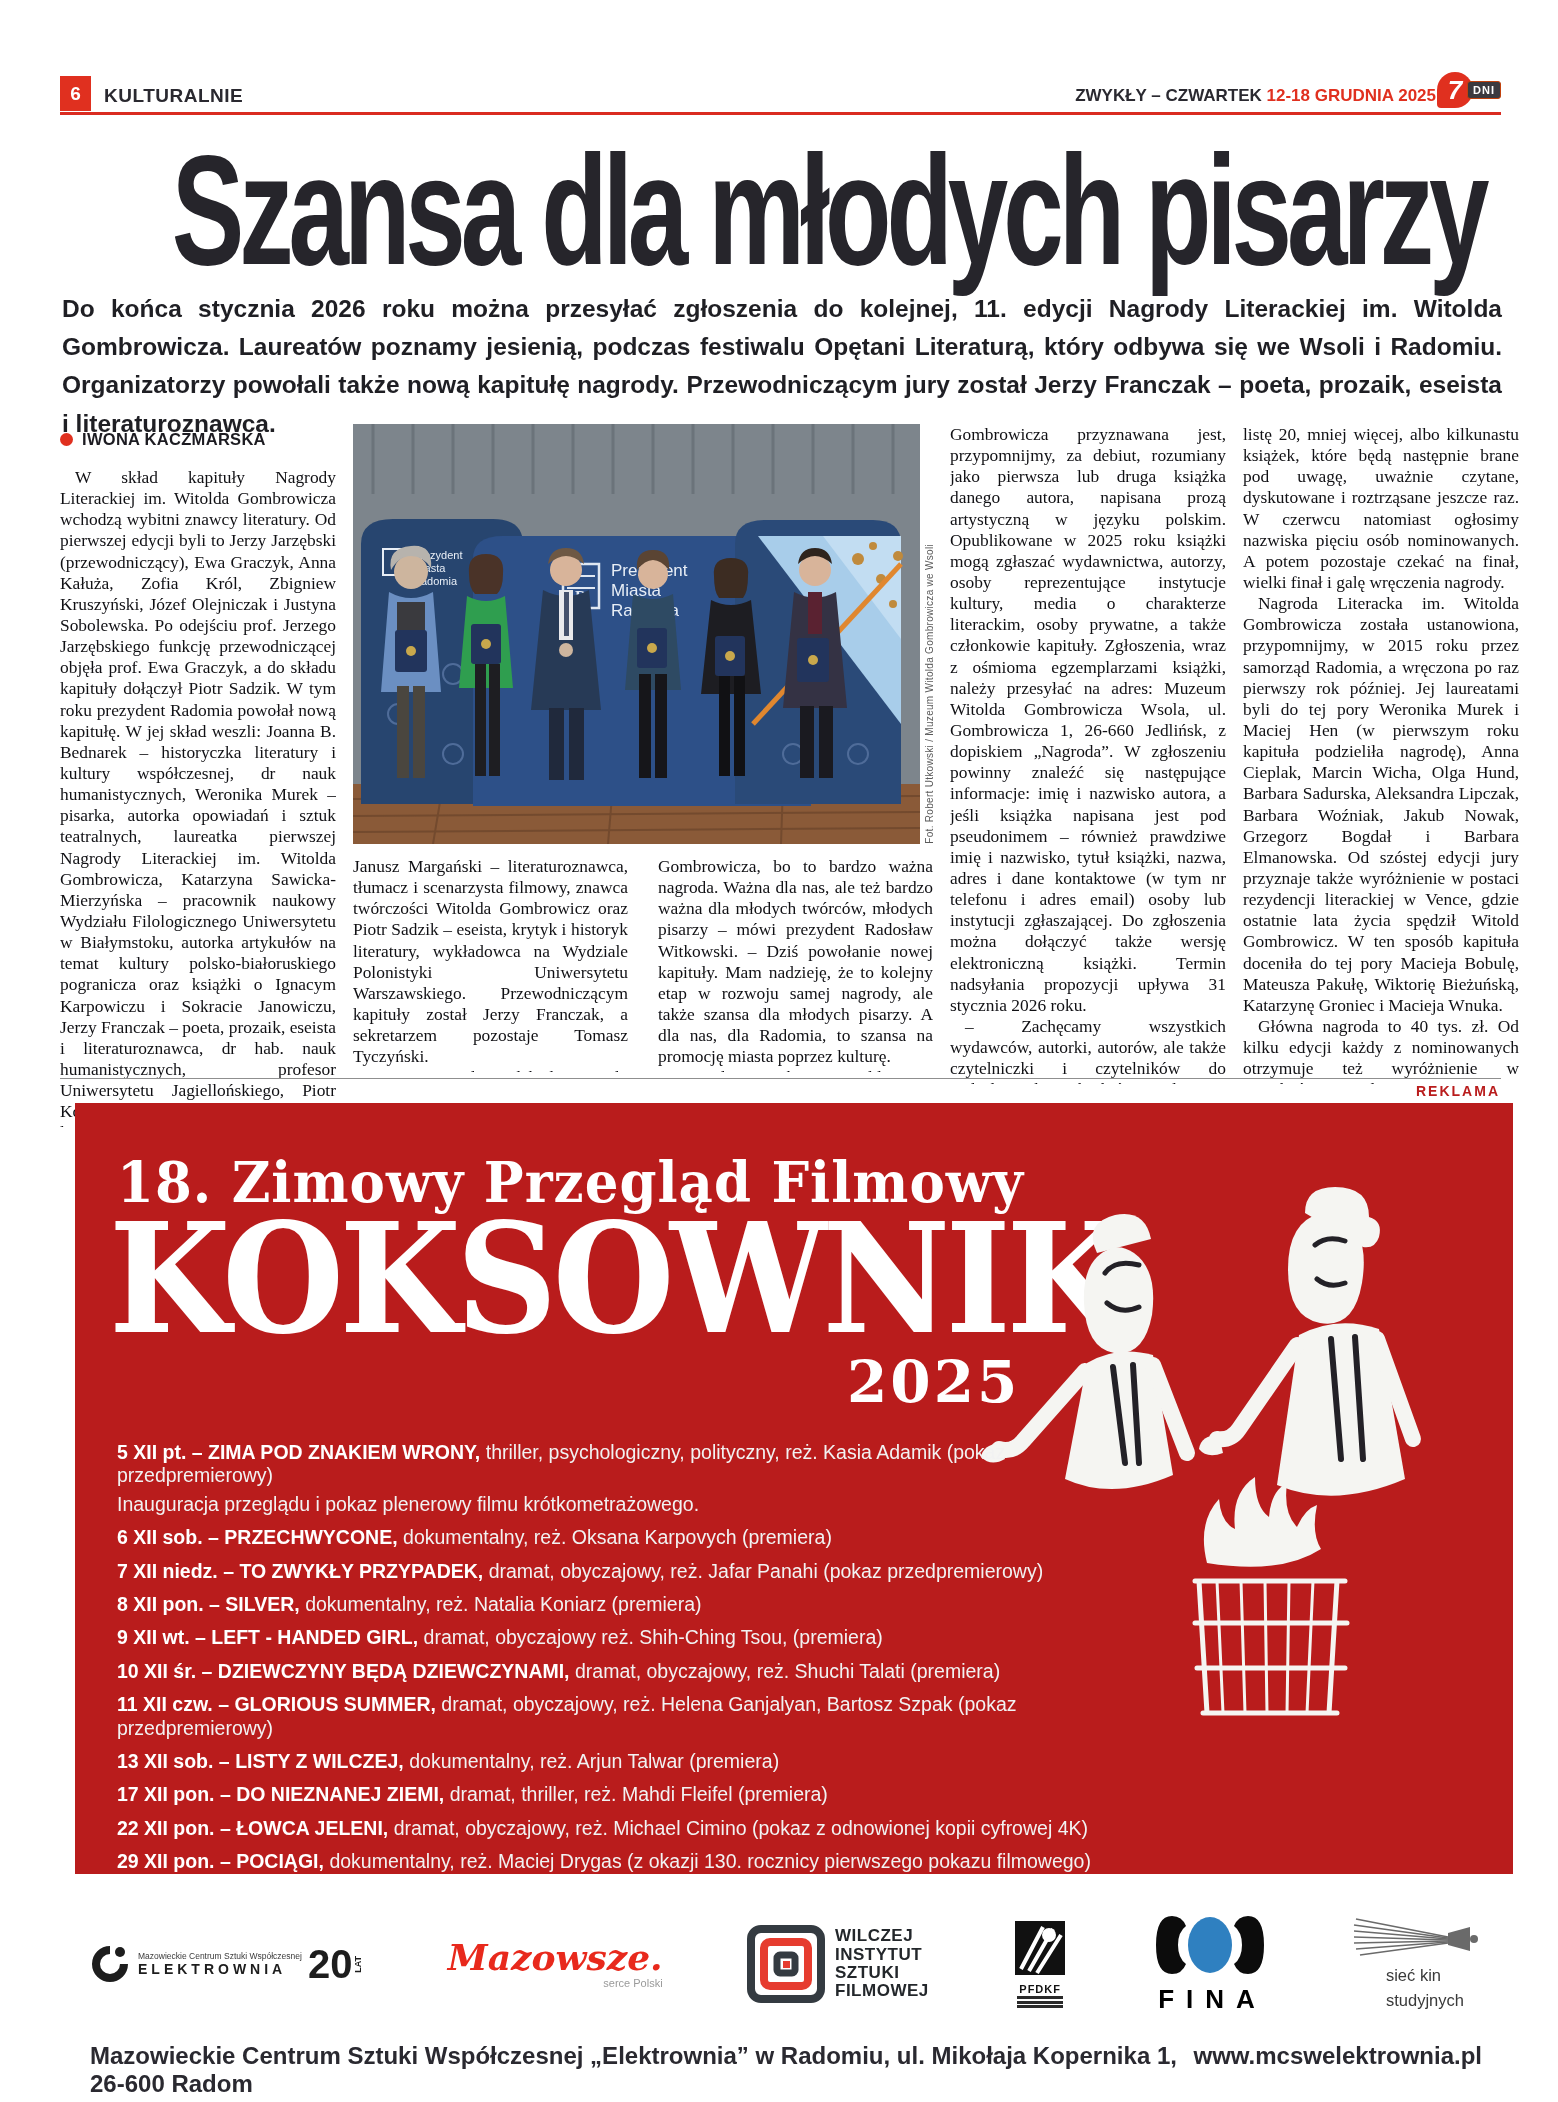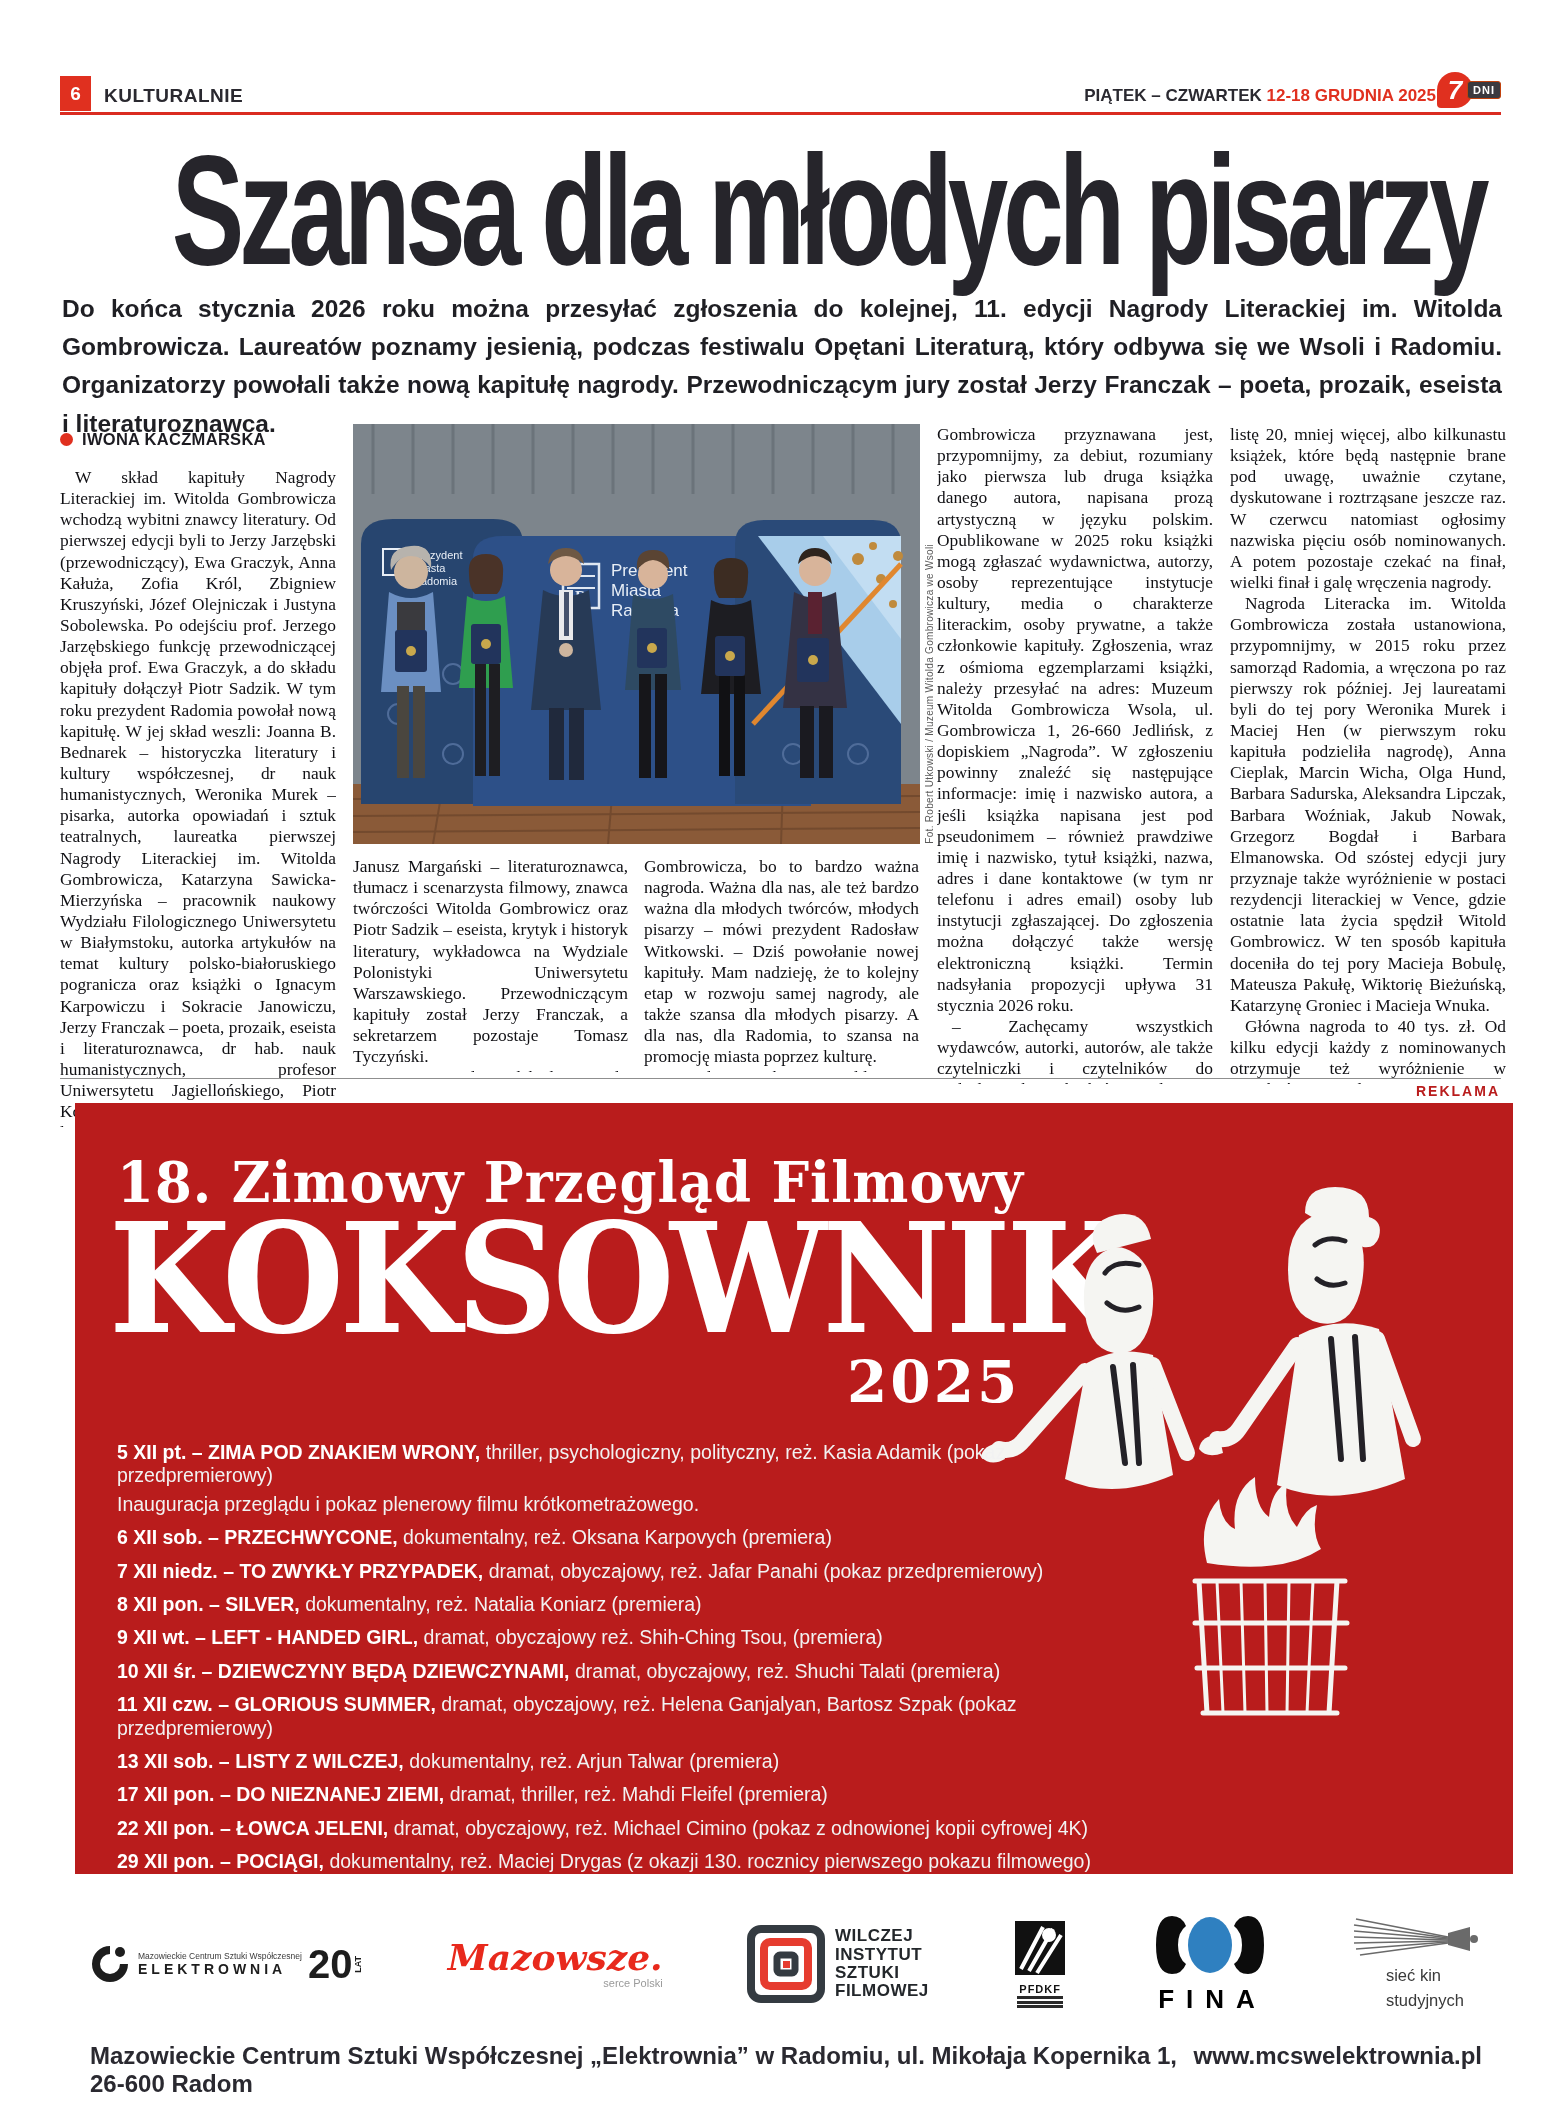--- a/index.html
+++ b/index.html
@@ -26,21 +26,21 @@
       color:#1f1f24;text-align:justify;}
   
   .article{position:absolute;left:60px;top:424px;width:1443px;height:660px;display:flex;gap:17px;}
   .col{flex:0 0 276px;}
   .mid{flex:0 0 567px;position:relative;}
   .byline{display:flex;align-items:center;gap:9px;margin:6px 0 18px 0;
       font:900 16.5px "Liberation Sans",sans-serif;color:#1c1b21;letter-spacing:.3px;}
   .byline-dot{width:13px;height:13px;border-radius:50%;background:#e0301f;flex:0 0 13px;}
   .coltext{font:17.4px/1.215 "Liberation Serif",serif;text-align:justify;color:#101014;overflow:hidden;}
   .col1-text{height:620px;}
-  .mid-cols{display:flex;gap:16px;margin-top:12px;height:216px;overflow:hidden;}
+  .mid-cols{display:flex;gap:30px;margin-top:12px;height:216px;overflow:hidden;}
   .mid-cols .coltext{flex:0 0 275px;height:216px;}
   .col .coltext{height:660px;}
   .para{text-indent:15px;margin:0;} .para.noindent{text-indent:0;}
   
   .photo-wrap{width:567px;height:420px;position:relative;background:#58646e;}
   .photo-wrap svg{display:block;}
   .photo-credit{position:absolute;right:-15px;bottom:0;writing-mode:vertical-rl;transform:rotate(180deg);
       font:10px "Liberation Sans",sans-serif;color:#5a5a5a;letter-spacing:.3px;}
   
   .rule-article-bottom{position:absolute;left:60px;right:57px;top:1078px;border-top:1.5px solid #8f8f8f;}
@@ -83,21 +83,21 @@
   .footer{position:absolute;left:90px;top:2042px;width:1392px;display:flex;justify-content:space-between;
       font:700 24px "Liberation Sans",sans-serif;color:#2a2930;}
 </style>
 </head>
 <body>
 
 <div id="page">
 
   <div class="pageno-box">6</div>
   <div class="section-label">KULTURALNIE</div>
-  <div class="dateline"><span class="date-black">PIĄTEK – CZWARTEK </span><span class="date-red">12-18 GRUDNIA 2025</span></div>
+  <div class="dateline"><span class="date-black">ZWYKŁY – CZWARTEK </span><span class="date-red">12-18 GRUDNIA 2025</span></div>
   <div class="logo">
     <div class="logo-seven">7</div>
     <div class="logo-dni">DNI</div>
   </div>
   <div class="red-rule"></div>
 
   <div class="headline">
     <span class="headline-inner">Szansa dla młodych pisarzy</span>
   </div>
   <div class="lead">Do końca stycznia 2026 roku można przesyłać zgłoszenia do kolejnej, 11. edycji Nagrody Literackiej im. Witolda Gombrowicza. Laureatów poznamy jesienią, podczas festiwalu Opętani Literaturą, który odbywa się we Wsoli i Radomiu. Organizatorzy powołali także nową kapitułę nagrody. Przewodniczącym jury został Jerzy Franczak – poeta, prozaik, eseista i literaturoznawca.</div>

